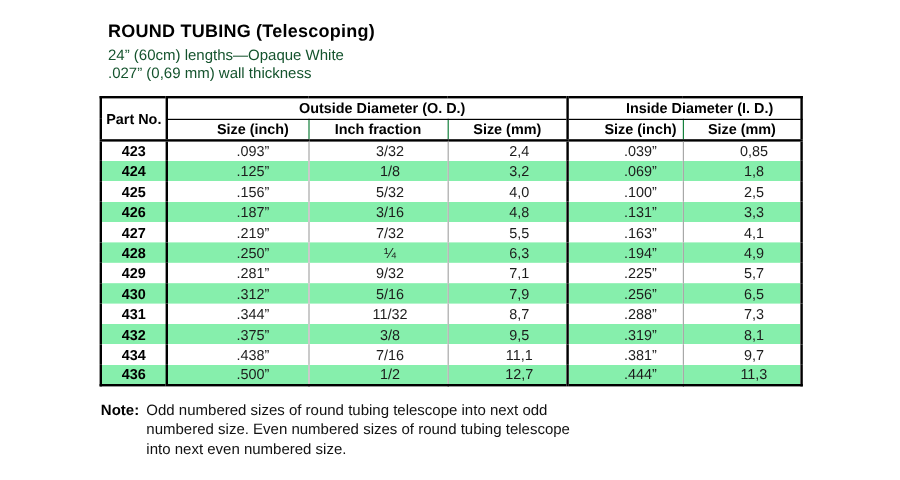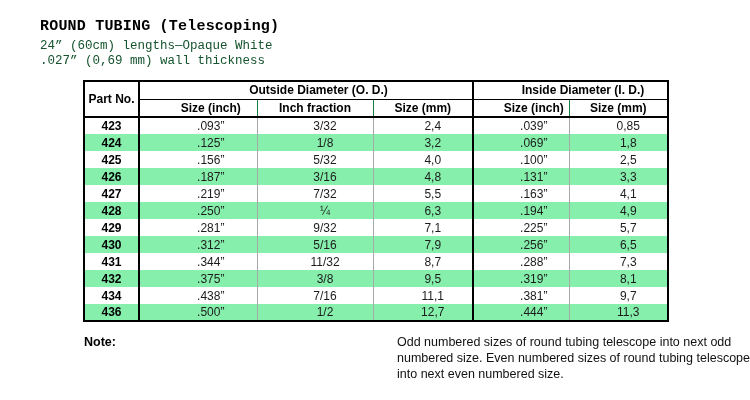--- a/index.html
+++ b/index.html
@@ -8,21 +8,21 @@
     width: 750px;
     height: 400px;
     background: #ffffff;
     font-family: "Liberation Sans", sans-serif;
     color: #000;
     overflow: hidden;
   }
   .doc { padding-top: 18px; }
 
   
-  .title-block { margin-left: 40px; font-family: Liberation Mono, monospace; }
+  .title-block { margin-left: 90px; }
   .page-title {
     font-size: 15px;
     font-weight: bold;
     margin: 0 0 4px 0;
     letter-spacing: 0.2px;
   }
   .subtitle {
     font-size: 12.5px;
     line-height: 15px;
     margin: 0;
@@ -60,21 +60,20 @@
   .tubing th.part-head { border-bottom: 2px solid #000; }
   .tubing thead tr.sub th { border-bottom: 2px solid #000; }
 
   
   .note {
     display: flex;
     margin: 12px 0 0 84px;
     font-size: 12.5px;
     line-height: 16px;
     color: #111;
-    justify-content: space-between;
   }
   .note-label { font-weight: bold; margin-right: 6px; color: #000; }
   .note-text { white-space: pre-line; }
 </style>
 </head>
 <body>
 
 <div class="doc">
 
   <div class="title-block">

